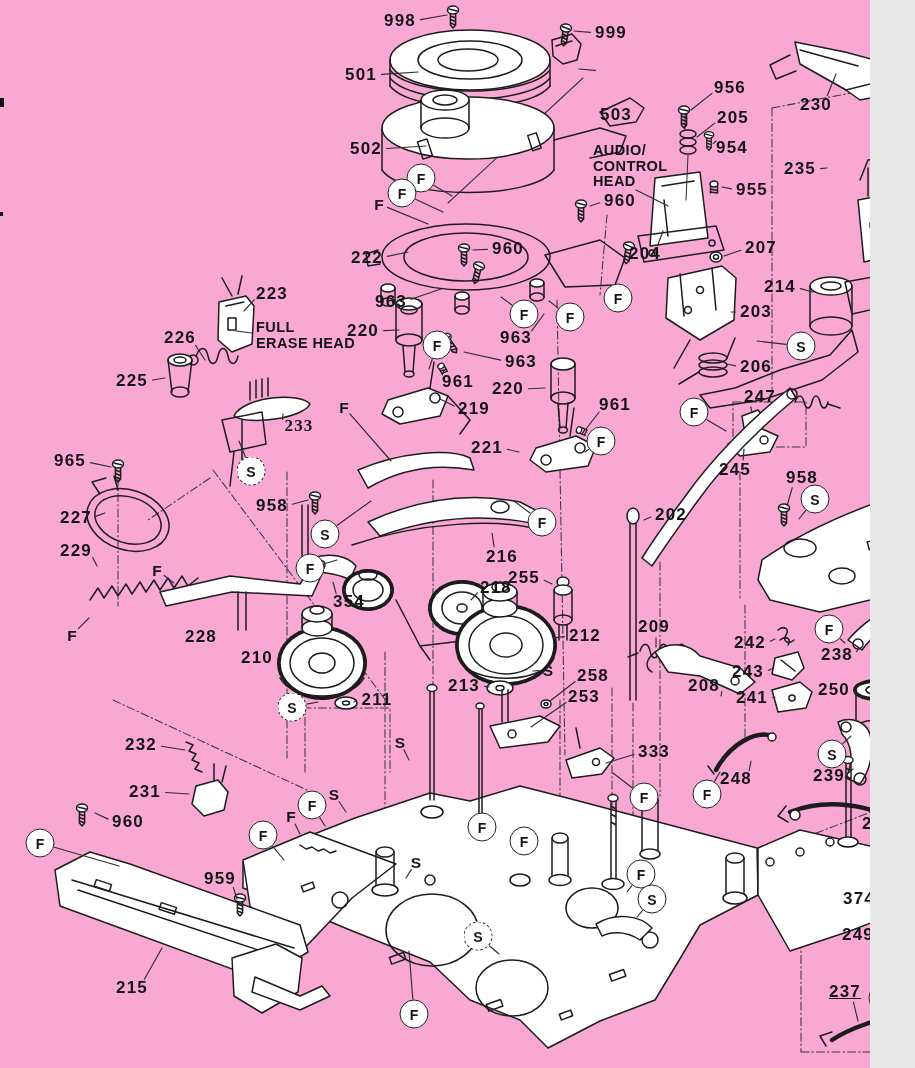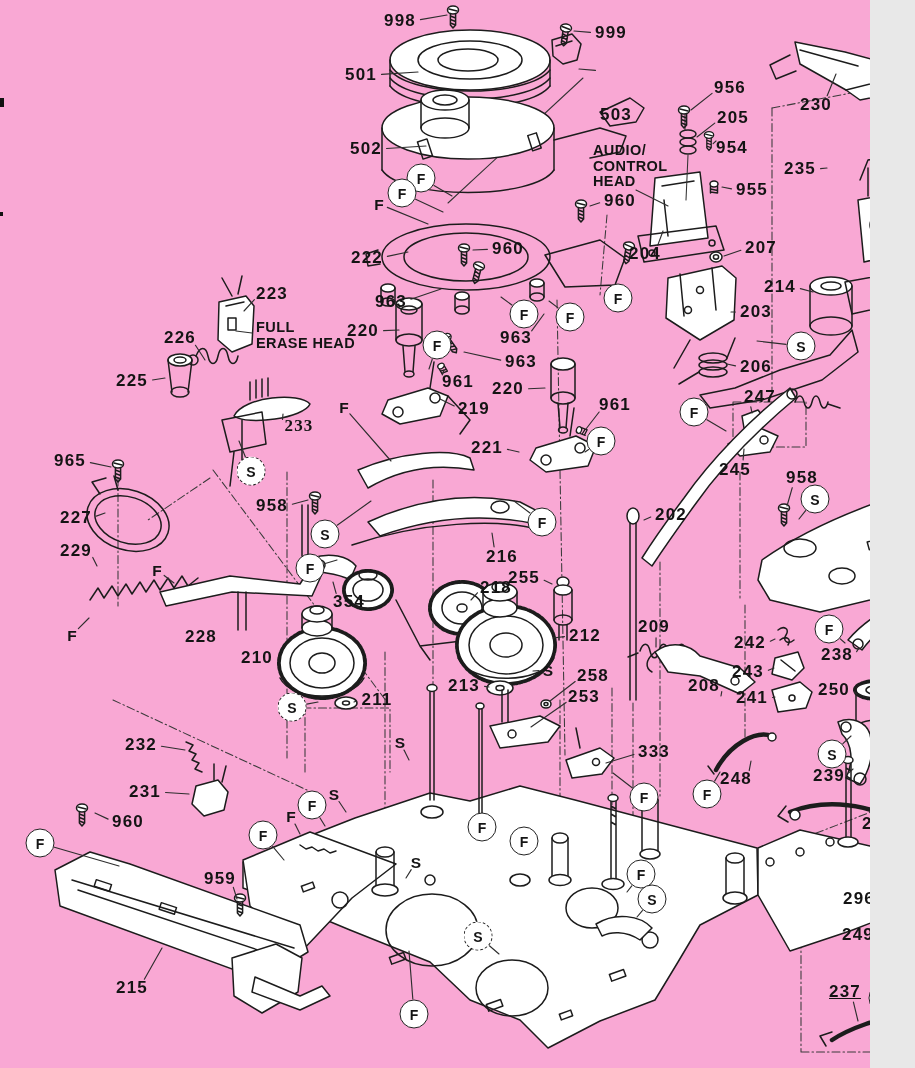--- a/index.html
+++ b/index.html
@@ -644,21 +644,21 @@
       <div class="lbl" style="left: 736px; top: 779px;">248</div>
       <div class="lbl" style="left: 837px; top: 655px;">238</div>
       <div class="lbl" style="left: 834px; top: 690px;">250</div>
       <div class="lbl" style="left: 829px; top: 776px;">239</div>
       <div class="lbl" style="left: 141px; top: 745px;">232</div>
       <div class="lbl" style="left: 145px; top: 792px;">231</div>
       <div class="lbl" style="left: 128px; top: 822px;">960</div>
       <div class="lbl" style="left: 220px; top: 879px;">959</div>
       <div class="lbl" style="left: 132px; top: 988px;">215</div>
       <div class="lbl" style="left: 878px; top: 824px;">240</div>
-      <div class="lbl" style="left: 859px; top: 899px;">296</div>
+      <div class="lbl" style="left: 859px; top: 899px;">374</div>
       <div class="lbl" style="left: 858px; top: 935px;">249</div>
       <div class="lbl" style="left: 845px; top: 992px; text-decoration: underline;">237</div>
       <div class="mk" style="left: 421px; top: 178px;">F</div>
       <div class="mk" style="left: 402px; top: 193px;">F</div>
       <div class="mk plain" style="left: 379px; top: 204px;">F</div>
       <div class="mk" style="left: 524px; top: 314px;">F</div>
       <div class="mk" style="left: 570px; top: 317px;">F</div>
       <div class="mk" style="left: 618px; top: 298px;">F</div>
       <div class="mk" style="left: 437px; top: 345px;">F</div>
       <div class="mk" style="left: 601px; top: 441px;">F</div>

